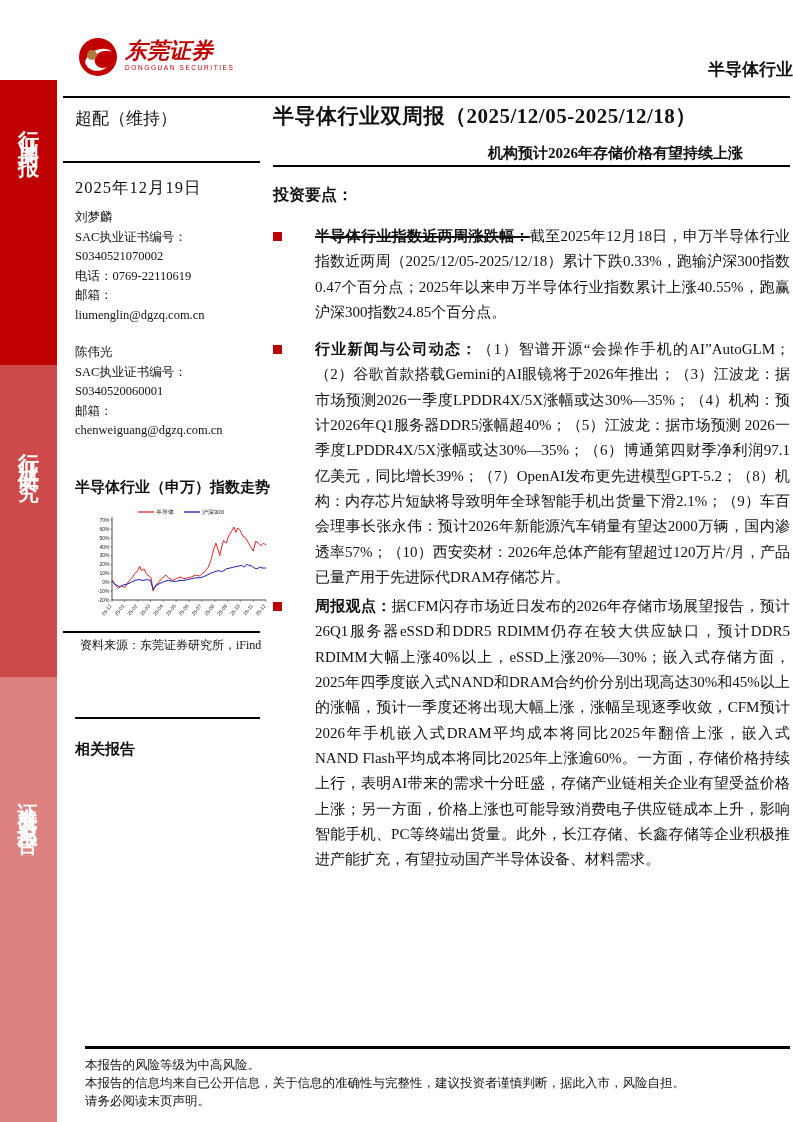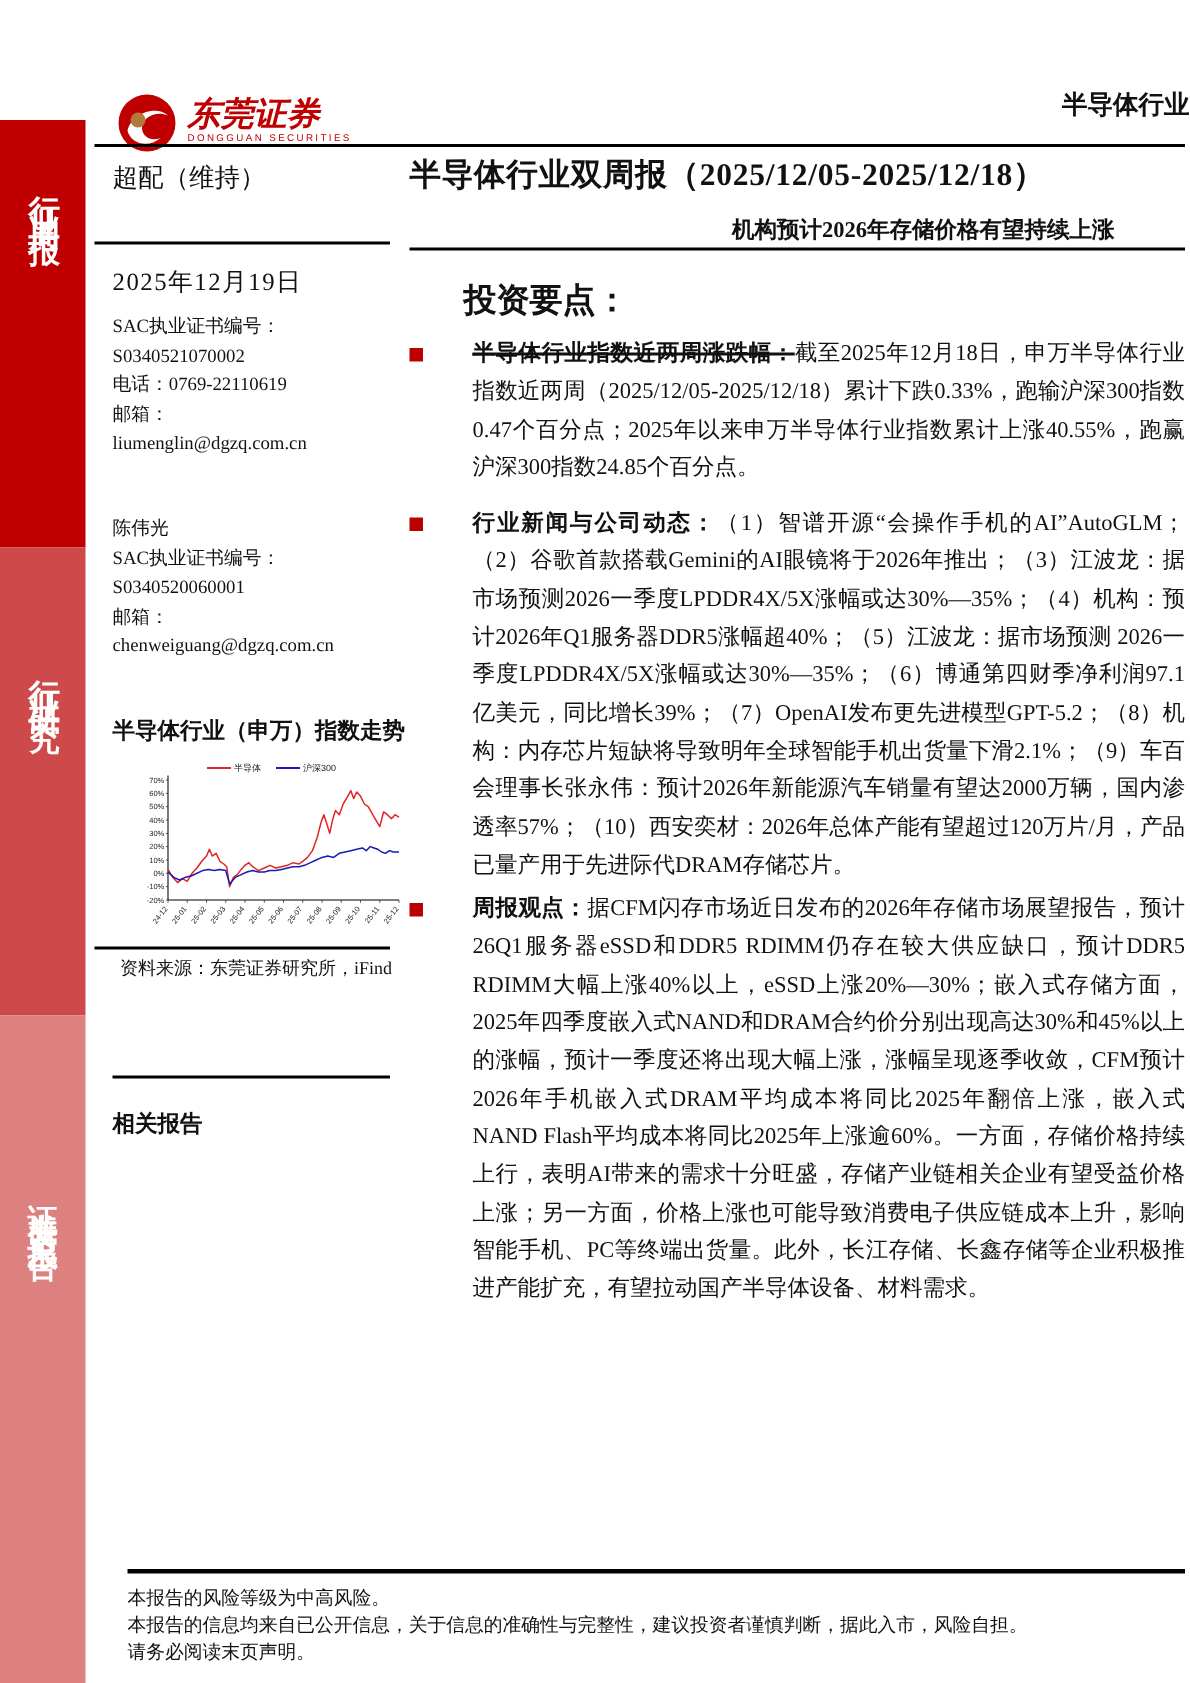--- a/index.html
+++ b/index.html
@@ -25,21 +25,21 @@
   .doc-title{font-size:21px;font-weight:bold;letter-spacing:0.5px;white-space:nowrap;}
   .doc-subtitle{font-size:15px;font-weight:bold;text-align:right;}
   
   .date{font-size:16.5px;letter-spacing:1px;}
   .analyst{font-size:12.5px;line-height:19.5px;}
   .analyst .nm{display:block;}
   .chart-title{font-size:15px;font-weight:bold;}
   .source-note{font-size:12px;}
   .related{font-size:15px;font-weight:bold;margin-top:46px;}
   
-  .keypoints{font-size:22px;font-weight:bold;margin-left:36px;}
+  .keypoints{font-size:16px;font-weight:bold;}
   #bullets{position:absolute;left:273px;top:224px;width:517px;}
   .bullet{display:flex;margin-bottom:12px;gap:15px;}
   .bullet + .bullet{margin-bottom:4px;}
   .bullet-marker{flex:none;width:9px;height:9px;background:#bb0000;margin-top:8px;margin-right:18px;}
   .bullet-text{margin:0;font-size:15px;line-height:25.3px;text-align:justify;width:490px;}
   .bullet-text b{font-weight:bold;}
   .bullet-text b.strike{text-decoration:line-through;text-decoration-thickness:1.5px;}
   
   .footer-line{font-size:12.5px;line-height:18px;}
   
@@ -53,21 +53,21 @@
 <div class="band" id="band1" style="top: 80px; height: 285px; background: rgb(192, 0, 0);">
   <span class="band-text" style="top:33px;font-size:21px;letter-spacing:9px;">行业周报</span>
 </div>
 <div class="band" id="band2" style="top: 365px; height: 312px; background: rgb(206, 74, 74);">
   <span class="band-text" style="top:71px;font-size:21px;letter-spacing:9px;">行业研究</span>
 </div>
 <div class="band" id="band3" style="top: 677px; height: 445px; background: rgb(221, 128, 128);">
   <span class="band-text" style="top:110px;font-size:20px;letter-spacing:6px;">证券研究报告</span>
 </div>
 
-<div class="abs" style="left:78px;top:62px;display:flex;">
+<div class="abs" style="left:78px;top:37px;display:flex;">
   <span style="display:inline-block;width:40px;height:40px;">
     <svg width="40" height="40" viewBox="0 0 40 40">
       <circle cx="20" cy="20" r="19" fill="#c00000"></circle>
       <path d="M7,25 C10,13 27,8 34,15 C27,12 19,15 17,21 C15,28 22,33 29,30 C21,37 9,34 7,25 Z" fill="#ffffff"></path>
       <circle cx="14" cy="18" r="5" fill="#b07b3a"></circle>
     </svg>
   </span>
   <span style="margin-left:7px;">
     <span class="logo-cn" style="display:block;margin-top:3px;">东莞证券</span>
     <span class="logo-en" style="display:block;margin-top:2px;">DONGGUAN SECURITIES</span>
@@ -81,20 +81,21 @@
 <div class="abs rating" style="left:75px;top:107px;">超配（维持）</div>
 <h1 class="abs doc-title" style="left:273px;top:102px;margin:0;">半导体行业双周报（2025/12/05-2025/12/18）</h1>
 <div class="abs doc-subtitle" style="left:273px;top:144px;width:470px;">机构预计2026年存储价格有望持续上涨</div>
 
 <div class="rule" style="left:63px;top:161px;width:197px;height:2px;"></div>
 <div class="rule" style="left:273px;top:165px;width:517px;height:2px;"></div>
 
 <div class="abs date" style="left:75px;top:177px;">2025年12月19日</div>
 
 <div class="abs analyst" style="left:75px;top:208px;width:195px;">
+  <span class="nm">刘梦麟</span>
   <span class="nm">SAC执业证书编号：</span>
   <span class="nm">S0340521070002</span>
   <span class="nm">电话：0769-22110619</span>
   <span class="nm">邮箱：</span>
   <span class="nm">liumenglin@dgzq.com.cn</span>
 </div>
 
 <div class="abs analyst" style="left:75px;top:343px;width:195px;">
   <span class="nm">陈伟光</span>
   <span class="nm">SAC执业证书编号：</span>

